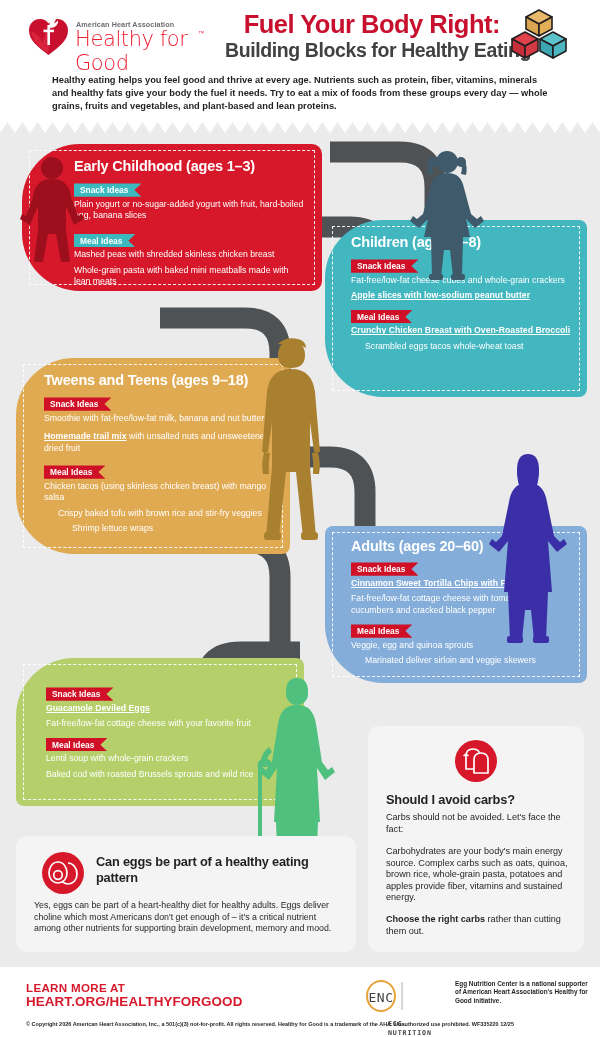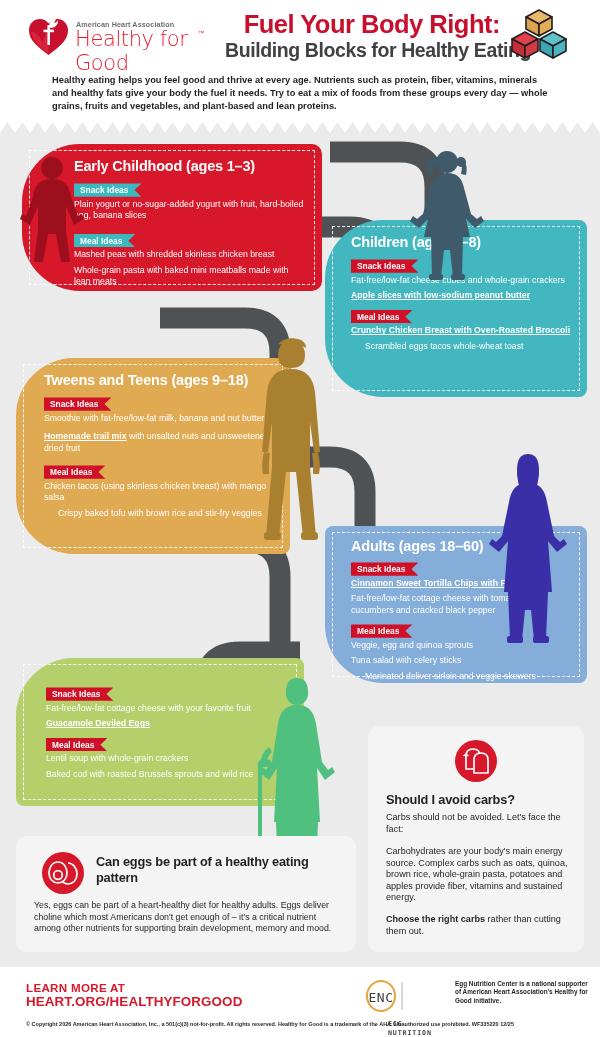--- a/index.html
+++ b/index.html
@@ -216,45 +216,45 @@
       <span class="ribbon red">Snack Ideas</span>
       <div class="it">Smoothie with fat-free/low-fat milk, banana and nut butter</div>
       <div style="height:3px"></div>
       <div class="it">
         <span style="text-decoration:underline;font-weight:bold">Homemade trail mix</span><span> with unsalted nuts and unsweetened dried fruit</span>
       </div>
       <div style="height:3px"></div>
       <span class="ribbon red">Meal Ideas</span>
       <div class="it">Chicken tacos (using skinless chicken breast) with mango salsa</div>
       <div class="it ind1">Crispy baked tofu with brown rice and stir-fry veggies</div>
+      <div class="it ind2">Shrimp lettuce wraps</div>
     </div>
   </div>
 
   <div class="card" id="card-adults">
     <div class="dash"></div>
     <div class="inner">
-      <h2>Adults (ages 18–60)</h2>
+      <h2>Adults (ages 20–60)</h2>
       <div style="height:3px"></div>
       <span class="ribbon red">Snack Ideas</span>
       <div class="it u">Cinnamon Sweet Tortilla Chips with Fruit Salsa</div>
       <div class="it">Fat-free/low-fat cottage cheese with tomatoes, cucumbers and cracked black pepper</div>
       <span class="ribbon red">Meal Ideas</span>
       <div class="it">Veggie, egg and quinoa sprouts</div>
-      <div class="it">Tuna salad with celery sticks</div>
       <div class="it ind1">Marinated deliver sirloin and veggie skewers</div>
     </div>
   </div>
 
   <div class="card" id="card-older">
     <div class="dash"></div>
     <div class="inner">
       <div style="height:3px"></div>
       <span class="ribbon red">Snack Ideas</span>
+      <div class="it u">Guacamole Deviled Eggs</div>
       <div class="it">Fat-free/low-fat cottage cheese with your favorite fruit</div>
-      <div class="it u">Guacamole Deviled Eggs</div>
       <span class="ribbon red">Meal Ideas</span>
       <div class="it">Lentil soup with whole-grain crackers</div>
       <div class="it">Baked cod with roasted Brussels sprouts and wild rice</div>
     </div>
   </div>
 
   <svg class="fig-svg" viewBox="0 0 600 845">
 
     <g fill="#9e0f1e">
       <circle cx="52" cy="46" r="11"></circle>

